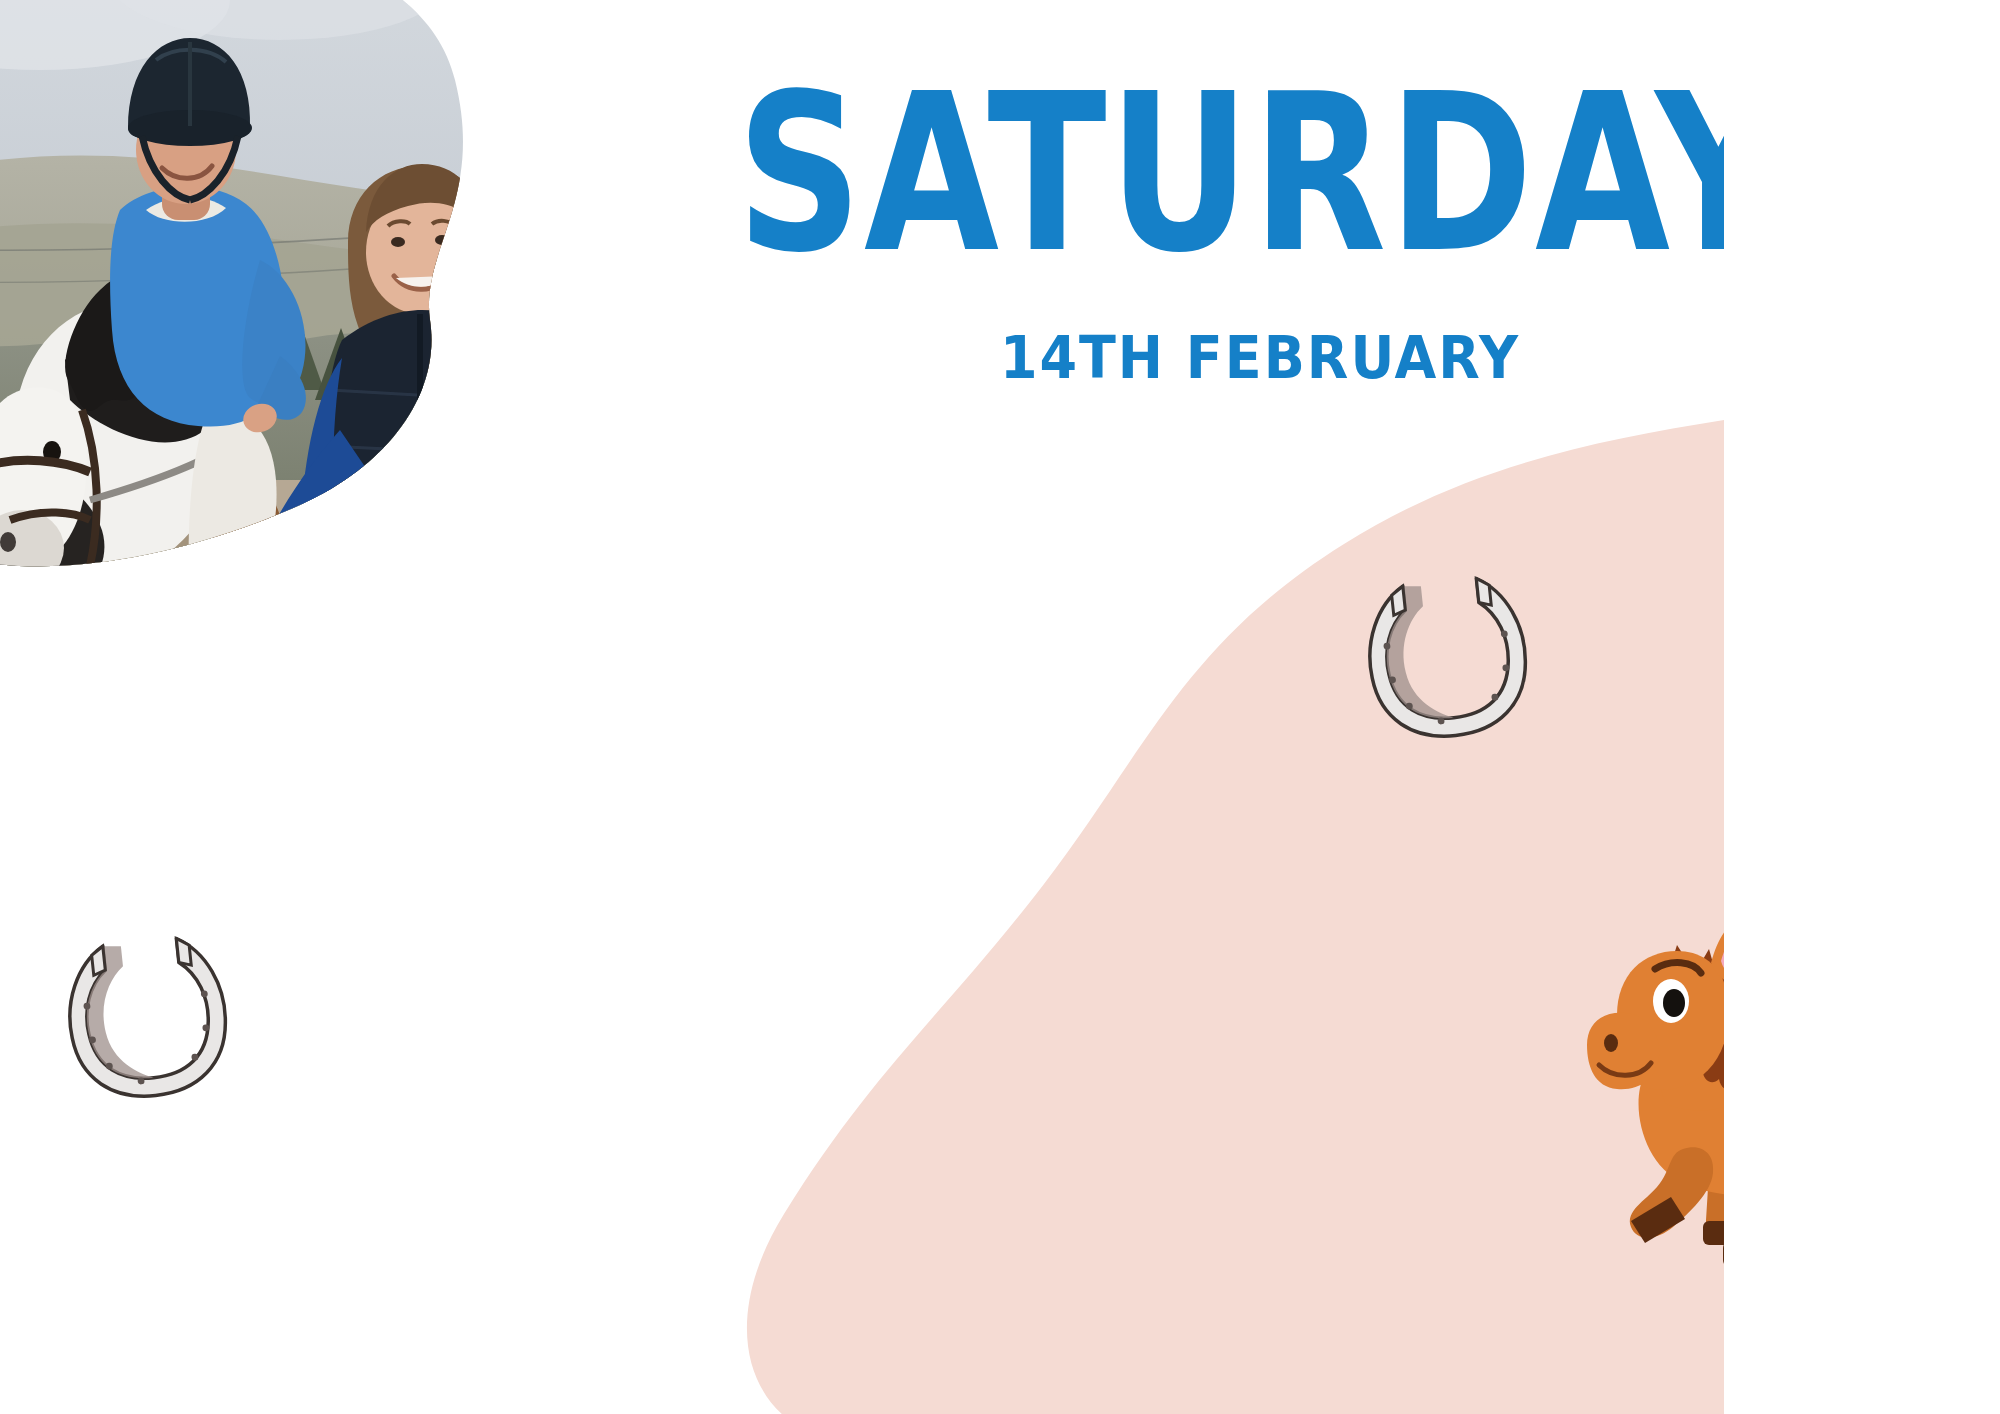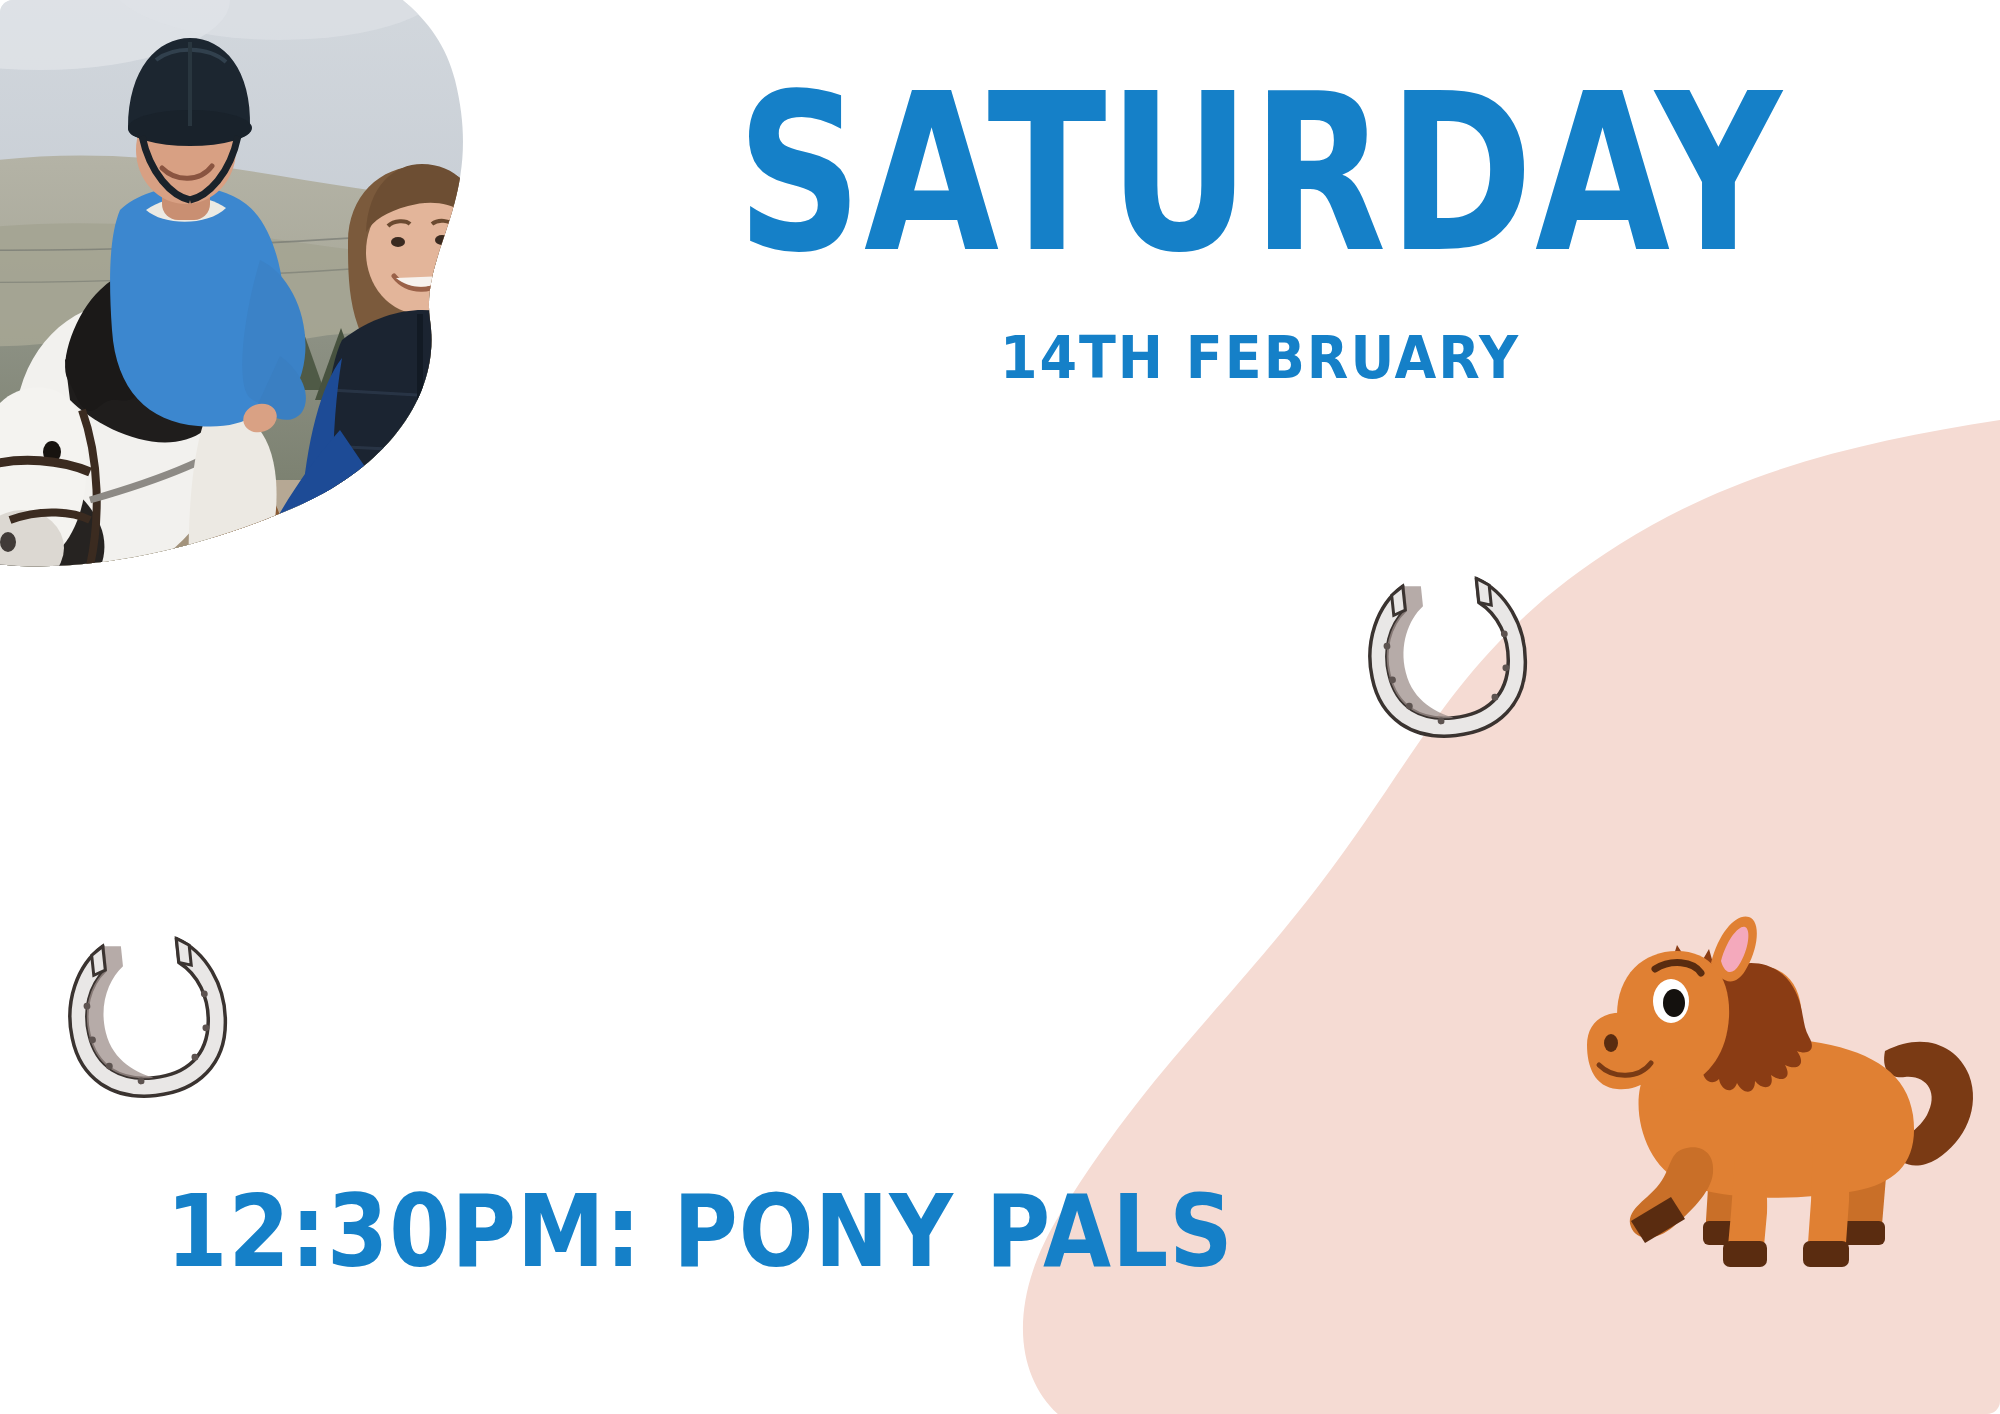--- a/index.html
+++ b/index.html
@@ -5,25 +5,24 @@
   html, body {
     margin: 0;
     padding: 0;
     background: #ffffff;
   }
   body {
     font-family: "DejaVu Sans", sans-serif;
   }
   #poster {
     position: relative;
-    width: 2000px;
+    width: 1724px;
     height: 1414px;
     background: #ffffff;
     overflow: hidden;
-    border-radius: 13px;
   }
 
   
   .pink-blob {
     position: absolute;
     right: -40px;
     bottom: -30px;
     width: 1020px;
     height: 1030px;
     pointer-events: none;
@@ -306,23 +305,20 @@
       </g>
     </svg>
   </div>
 
   <div class="headline-wrap">
     <div class="headline">SATURDAY</div>
     <div class="subhead">14TH FEBRUARY</div>
   </div>
 
 
-  <div class="last-line-block">
-    <div class="last-line">12:30PM: PONY PALS</div>
-  </div>
 
   <div class="horseshoe horseshoe-right">
     <svg viewBox="0 0 190 182" width="190" height="182" xmlns="http://www.w3.org/2000/svg">
       <g transform="rotate(-6 95 91)">
         <path d="M58,20 C 30,36 14,72 18,108 C 22,150 52,174 95,174
                  C 138,174 168,150 172,108 C 176,72 160,36 132,20
                  L132,44 C 150,58 158,82 155,106 C 151,140 128,156 95,156
                  C 62,156 39,140 35,106 C 32,82 40,58 58,44 Z" fill="#e9e7e6" stroke="#3a3330" stroke-width="3.5" stroke-linejoin="round"></path>
         <path d="M58,20 L58,44 C 40,58 32,82 35,106 C 39,140 62,156 95,156
                  C 80,150 56,136 52,106 C 48,78 60,54 76,42 L76,22 Z" fill="#9d8f8b" opacity="0.75"></path>

